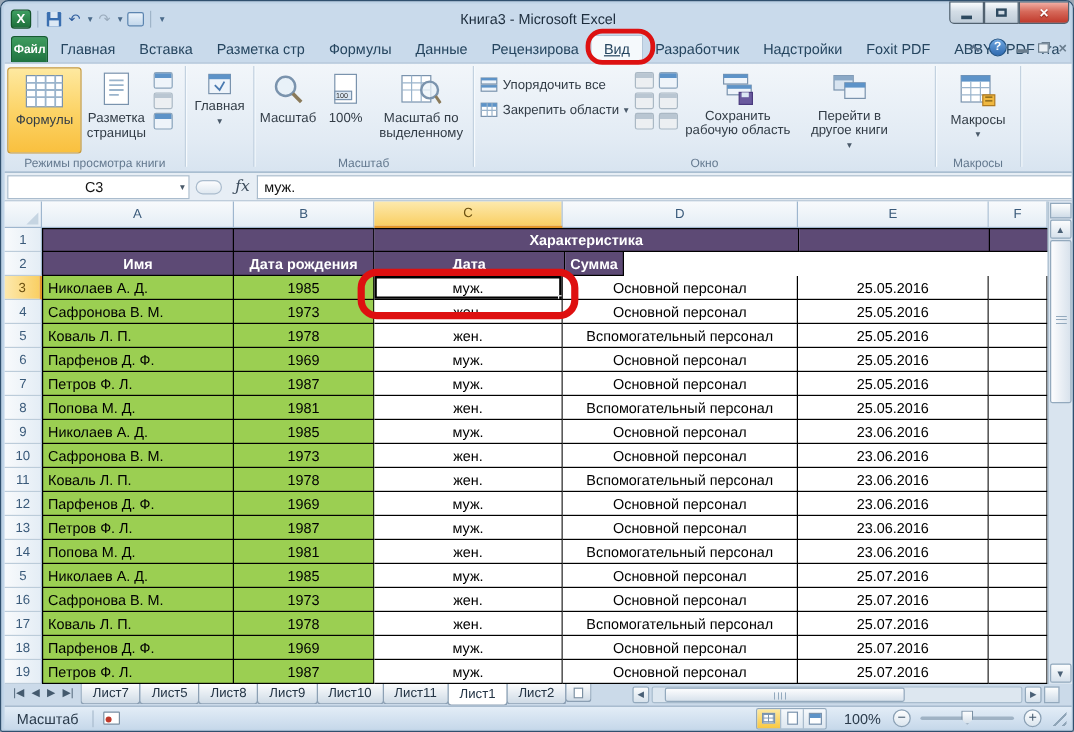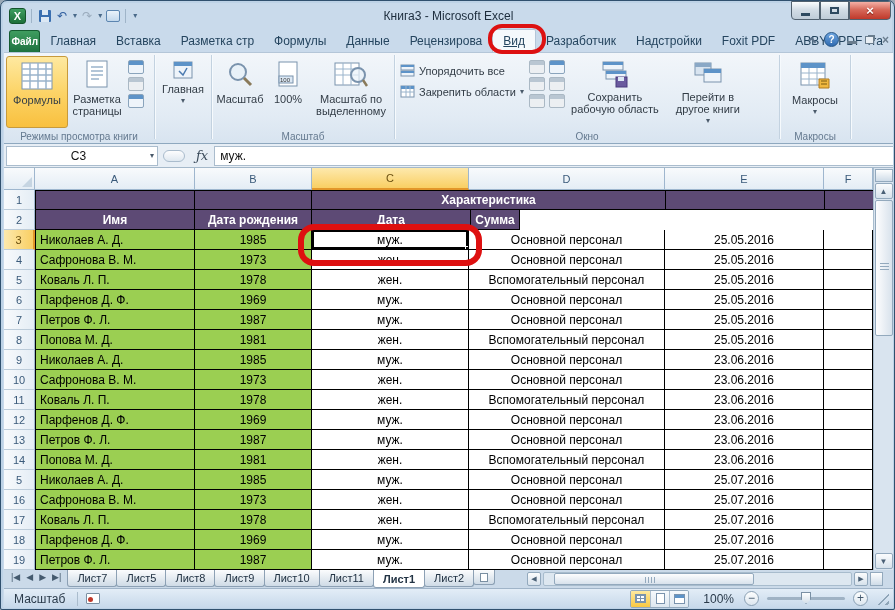--- a/index.html
+++ b/index.html
@@ -104,21 +104,21 @@
     border-radius:2px;position:relative;}
   .vthumb:after{content:"";position:absolute;left:4px;top:62px;width:9px;height:8px;
     background:repeating-linear-gradient(#93a9bd 0 1px,transparent 1px 3px);}
   .vtrack{flex:1;}
   
   .sheetbar{position:absolute;left:3px;top:569px;width:889px;height:18px;background:#cbdae9;display:flex;align-items:flex-start;}
   .tabnav{display:flex;align-items:center;gap:6px;padding:2px 6px 0 7px;font-size:9px;color:#445a6e;}
   .stabs{display:flex;}
   .stab{height:17px;padding:0 9px;font-size:11px;color:#223344;display:flex;align-items:center;
     background:linear-gradient(#fbfcfd,#cfdbe6);border:1px solid #8ca0b4;border-top:none;border-radius:0 0 3px 3px;margin-right:-1px;}
-  .stab.active{background:#fff;font-weight:bold;z-index:2;height:18px;}
+  .stab.active{background:#fff;font-weight:normal;z-index:2;height:18px;}
   .instab{width:22px;height:15px;background:linear-gradient(#fbfcfd,#cfdbe6);border:1px solid #8ca0b4;border-top:none;
     border-radius:0 0 3px 3px;display:flex;align-items:center;justify-content:center;}
   .instab .pg{width:8px;height:9px;background:#fff;border:1px solid #7a8fa2;}
   .hscroll{position:absolute;left:523px;top:1px;right:10px;height:15px;display:flex;align-items:center;gap:2px;}
   .hbtn{width:14px;height:14px;background:linear-gradient(#fbfcfd,#d7e2ec);border:1px solid #93a9bd;border-radius:2px;
     font-size:7px;color:#4a6076;display:flex;align-items:center;justify-content:center;}
   .htrack{flex:1;height:14px;background:#dde7f0;border:1px solid #a8bccd;position:relative;border-radius:2px;}
   .hthumb{position:absolute;left:10px;top:0;width:200px;height:12px;background:linear-gradient(#fdfdfe,#d8e2ec);
     border:1px solid #93a9bd;border-radius:2px;}
   .hthumb:after{content:"";position:absolute;left:90px;top:3px;width:10px;height:6px;

